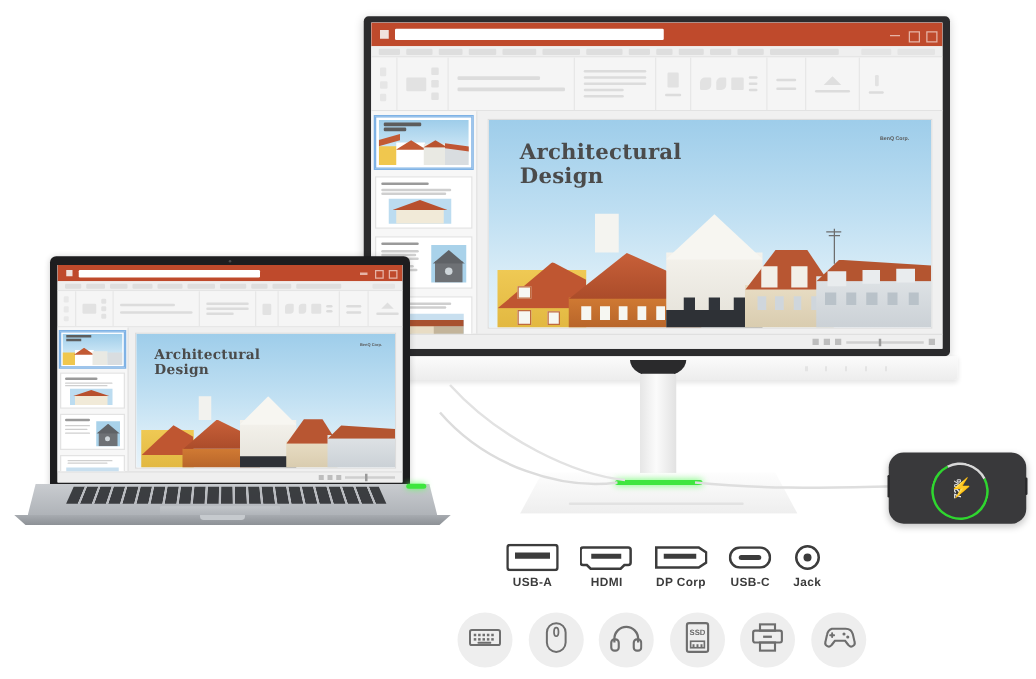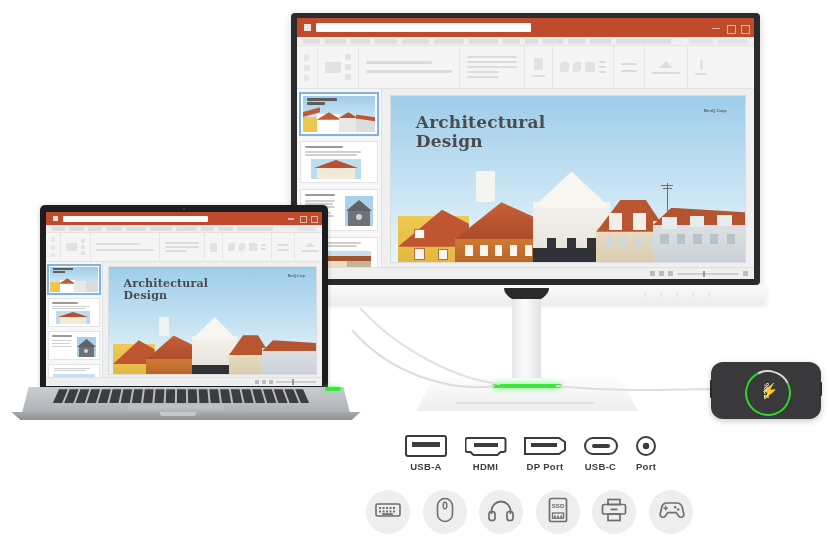--- a/index.html
+++ b/index.html
@@ -633,41 +633,41 @@
       <div class="port-label">HDMI</div>
     </div>
 
     <div class="port">
       <div class="port-glyph">
         <svg width="42" height="22" viewBox="0 0 42 22">
           <path d="M1 3 h34 l6 4 v8 l-6 4 h-34 a0 0 0 0 1 0 0 v-16 z" fill="none" stroke="#3c3c3c" stroke-width="2"></path>
           <rect x="7" y="8" width="26" height="4" fill="#3c3c3c"></rect>
         </svg>
       </div>
-      <div class="port-label">DP Port</div>
+      <div class="port-label">DP Corp</div>
     </div>
 
     <div class="port">
       <div class="port-glyph">
         <svg width="34" height="18" viewBox="0 0 34 18">
           <rect x="1" y="1" width="32" height="16" rx="8" fill="none" stroke="#3c3c3c" stroke-width="2"></rect>
           <rect x="8" y="7" width="18" height="4" rx="2" fill="#3c3c3c"></rect>
         </svg>
       </div>
       <div class="port-label">USB-C</div>
     </div>
 
     <div class="port">
       <div class="port-glyph">
         <svg width="22" height="22" viewBox="0 0 22 22">
           <circle cx="11" cy="11" r="9" fill="none" stroke="#3c3c3c" stroke-width="2"></circle>
           <circle cx="11" cy="11" r="3.2" fill="#3c3c3c"></circle>
         </svg>
       </div>
-      <div class="port-label">Port</div>
+      <div class="port-label">Jack</div>
     </div>
   </div>
 
   <div id="devices">
 
     <div class="dev">
       <span>
         <svg width="26" height="18" viewBox="0 0 26 18">
           <rect x="1" y="3" width="24" height="12" rx="1.5" fill="none" stroke="#6e6e6e" stroke-width="1.6"></rect>
           <g fill="#6e6e6e">

